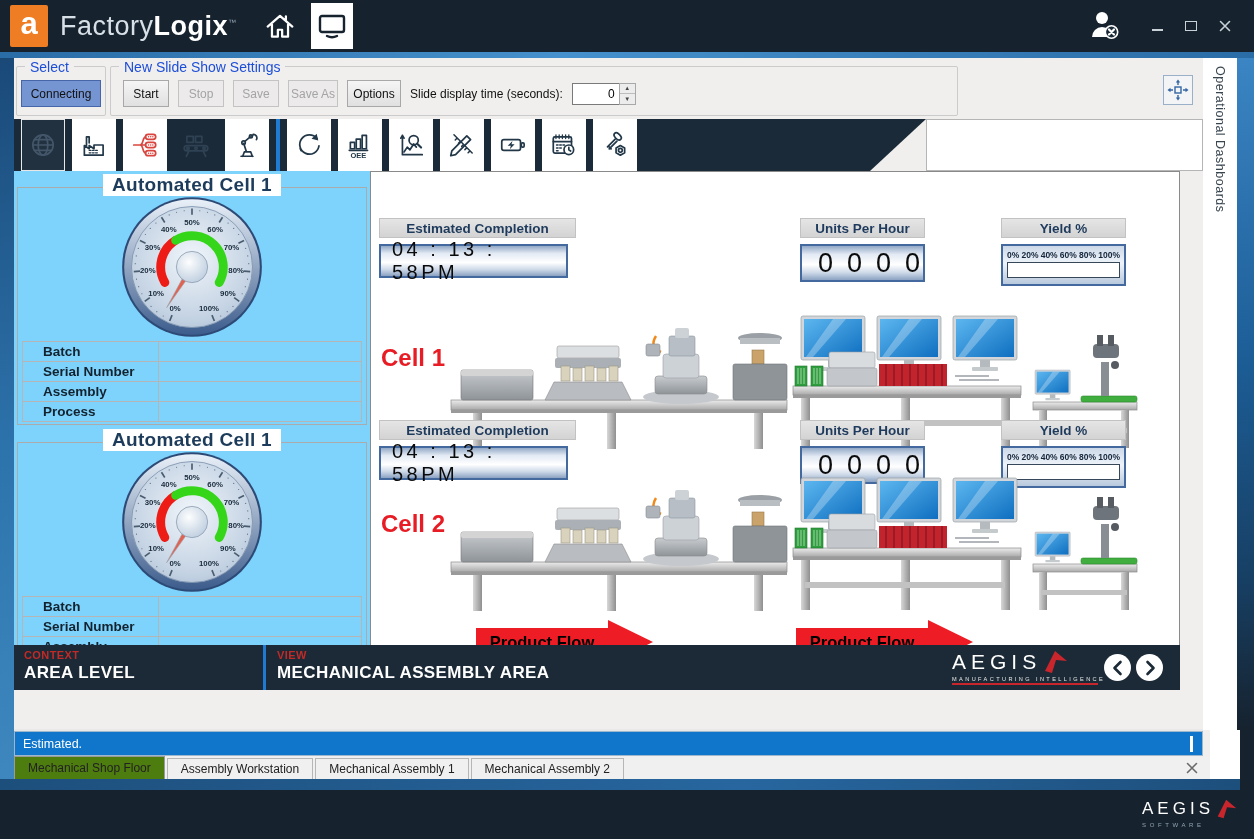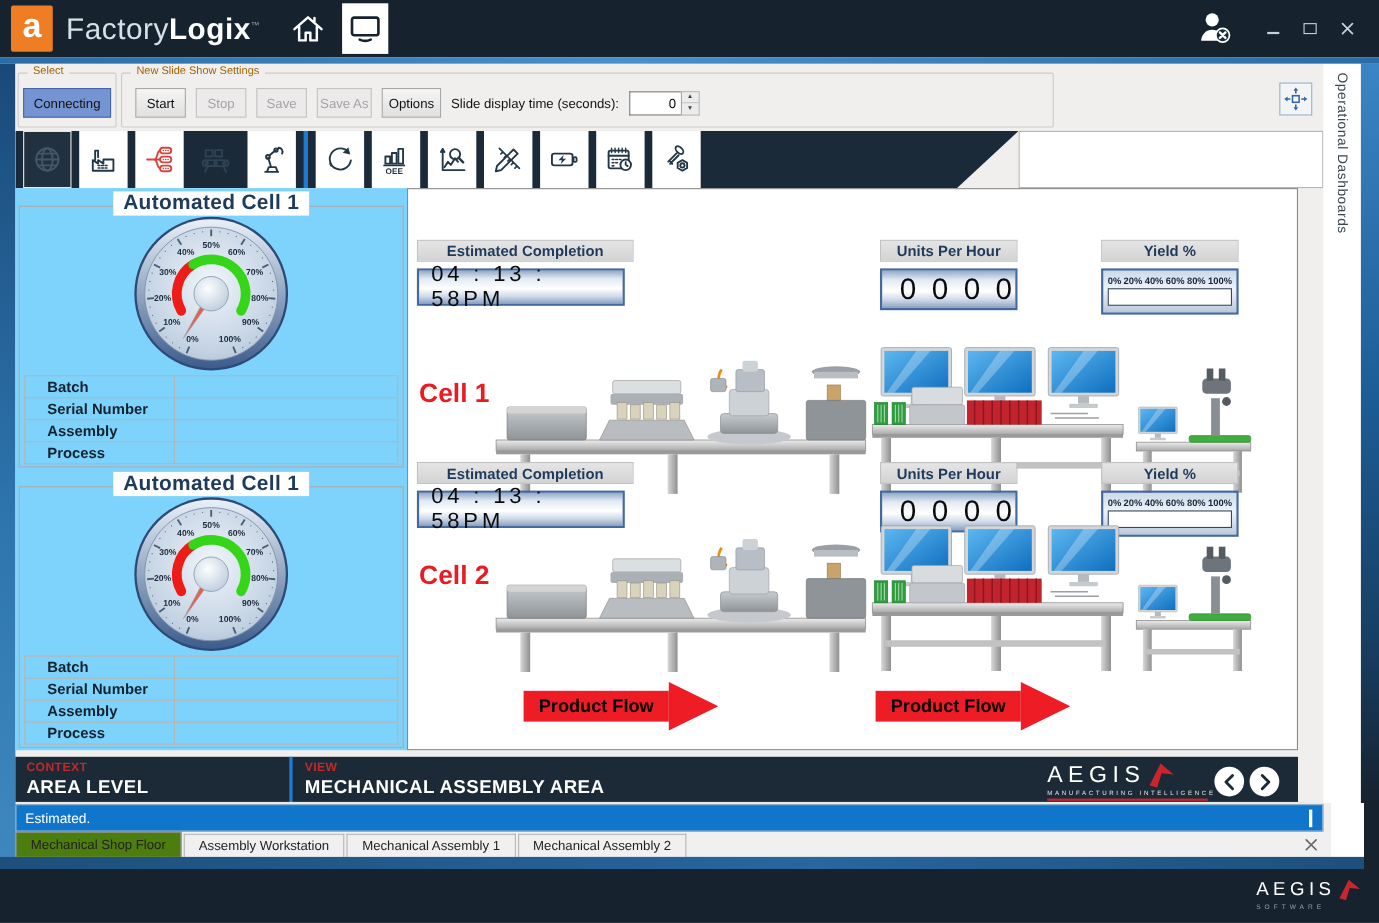--- a/index.html
+++ b/index.html
@@ -25,21 +25,21 @@
   .top-strip{left:0;top:52px;width:1254px;height:6px;background:linear-gradient(90deg,#2a6ca6,#4591cd 45%,#2a6ca6);}
   .left-strip{left:0;top:58px;width:14px;height:732px;background:linear-gradient(180deg,#1a4978,#2d74ad 55%,#3f88bf);}
   .right-strip{left:1237px;top:58px;width:17px;height:672px;background:linear-gradient(180deg,#3b85c4,#1c5d96 45%,#173f63 78%,#16222e);}
   .bottom-strip{left:0;top:779px;width:1240px;height:11px;background:linear-gradient(90deg,#1d4f7c,#27669f 60%,#1d4f7c);}
   .corner-navy{left:1240px;top:728px;width:14px;height:62px;background:#16222e;}
   .bottom-bar{left:0;top:790px;width:1254px;height:49px;background:#16222e;}
 
   
   .toolbar{left:14px;top:58px;width:1189px;height:61px;background:#f0efed;border-bottom:1px solid #dcdcdc;}
   .groupbox{position:absolute;border:1px solid #cbcbcb;border-radius:2px;}
-  .groupbox .legend{position:absolute;top:-8px;left:8px;background:#f0efed;padding:0 5px;font-size:10px;color:#a16207;white-space:nowrap;}
+  .groupbox .legend{position:absolute;top:-8px;left:8px;background:#f0efed;padding:0 5px;font-size:14px;color:#1d4ed8;white-space:nowrap;}
   .gb-select{left:2px;top:8px;width:88px;height:48px;}
   .gb-show{left:96px;top:8px;width:846px;height:48px;}
   .btn{height:25px;border:1px solid #a8a8a8;background:linear-gradient(#f5f5f5,#e0e0e0);font-size:12px;color:#111;
        display:flex;align-items:center;justify-content:center;cursor:pointer;font-family:"Liberation Sans",sans-serif;}
   .btn.disabled{color:#a4a4a4;border-color:#c3c3c3;background:#eceaea;cursor:default;}
   .btn.primary{background:#7595d2;border-color:#4666a9;}
   .gb-select .btn{position:absolute;left:4px;top:13px;width:78px;}
   .show-row{position:absolute;left:12px;top:13px;display:flex;align-items:center;gap:9px;}
   .show-row .btn.w1{width:44px;} .show-row .btn.w2{width:48px;} .show-row .btn.w3{width:52px;}
   .slide-label{font-size:12px;color:#111;margin-left:0;white-space:nowrap;}
@@ -99,21 +99,21 @@
   .cb2 .cell-name{top:96px;}
   .scene{position:absolute;left:78px;top:92px;width:700px;height:145px;}
   .cb2 .scene{top:52px;}
   .flow-arrow{position:absolute;top:448px;width:177px;height:44px;}
   .fa1{left:105px;} .fa2{left:425px;}
   .flow-shaft{position:absolute;left:0;top:8px;width:132px;height:28px;background:#ee1c24;display:flex;align-items:center;
               justify-content:center;font-weight:700;font-size:16.5px;color:#000;}
   .flow-head{position:absolute;right:0;top:0;width:0;height:0;border-top:22px solid transparent;border-bottom:22px solid transparent;border-left:45px solid #ee1c24;}
 
   
-  .context-bar{left:14px;top:688px;width:1166px;height:45px;background:#1b2a36;}
+  .context-bar{left:14px;top:645px;width:1166px;height:45px;background:#1b2a36;}
   .ctx-block{position:absolute;top:4px;}
   .ctx-label{font-size:11px;font-weight:700;color:#c22a27;letter-spacing:.4px;}
   .ctx-value{font-size:17px;font-weight:700;color:#fff;letter-spacing:.4px;margin-top:2px;}
   .ctx-div{position:absolute;left:249px;top:0;width:3px;height:45px;background:#1f7ad1;}
   .aegis-logo{position:absolute;left:938px;top:4px;width:170px;}
   .aegis-row{display:flex;align-items:center;}
   .aegis-name{font-size:21px;color:#fff;letter-spacing:5px;font-weight:400;}
   .aegis-tag{font-size:5.6px;color:#e8e8e8;letter-spacing:2.4px;margin-top:1px;}
   .aegis-line{width:146px;height:2px;background:#c8262c;margin-top:1px;}
   .nav-circle{position:absolute;top:9px;width:27px;height:27px;border-radius:50%;background:#fff;display:flex;align-items:center;justify-content:center;cursor:pointer;}

